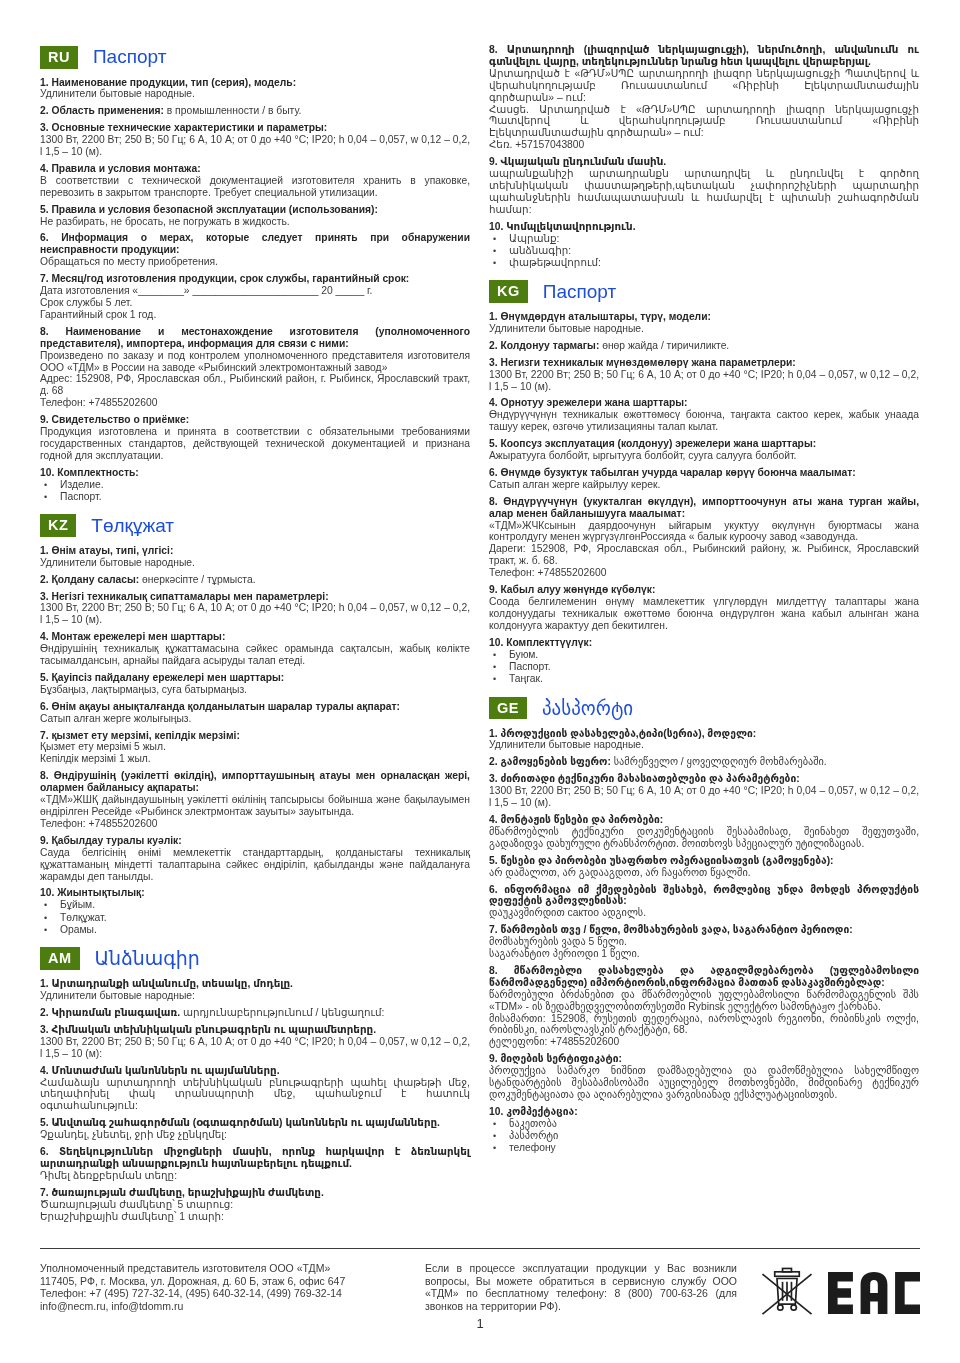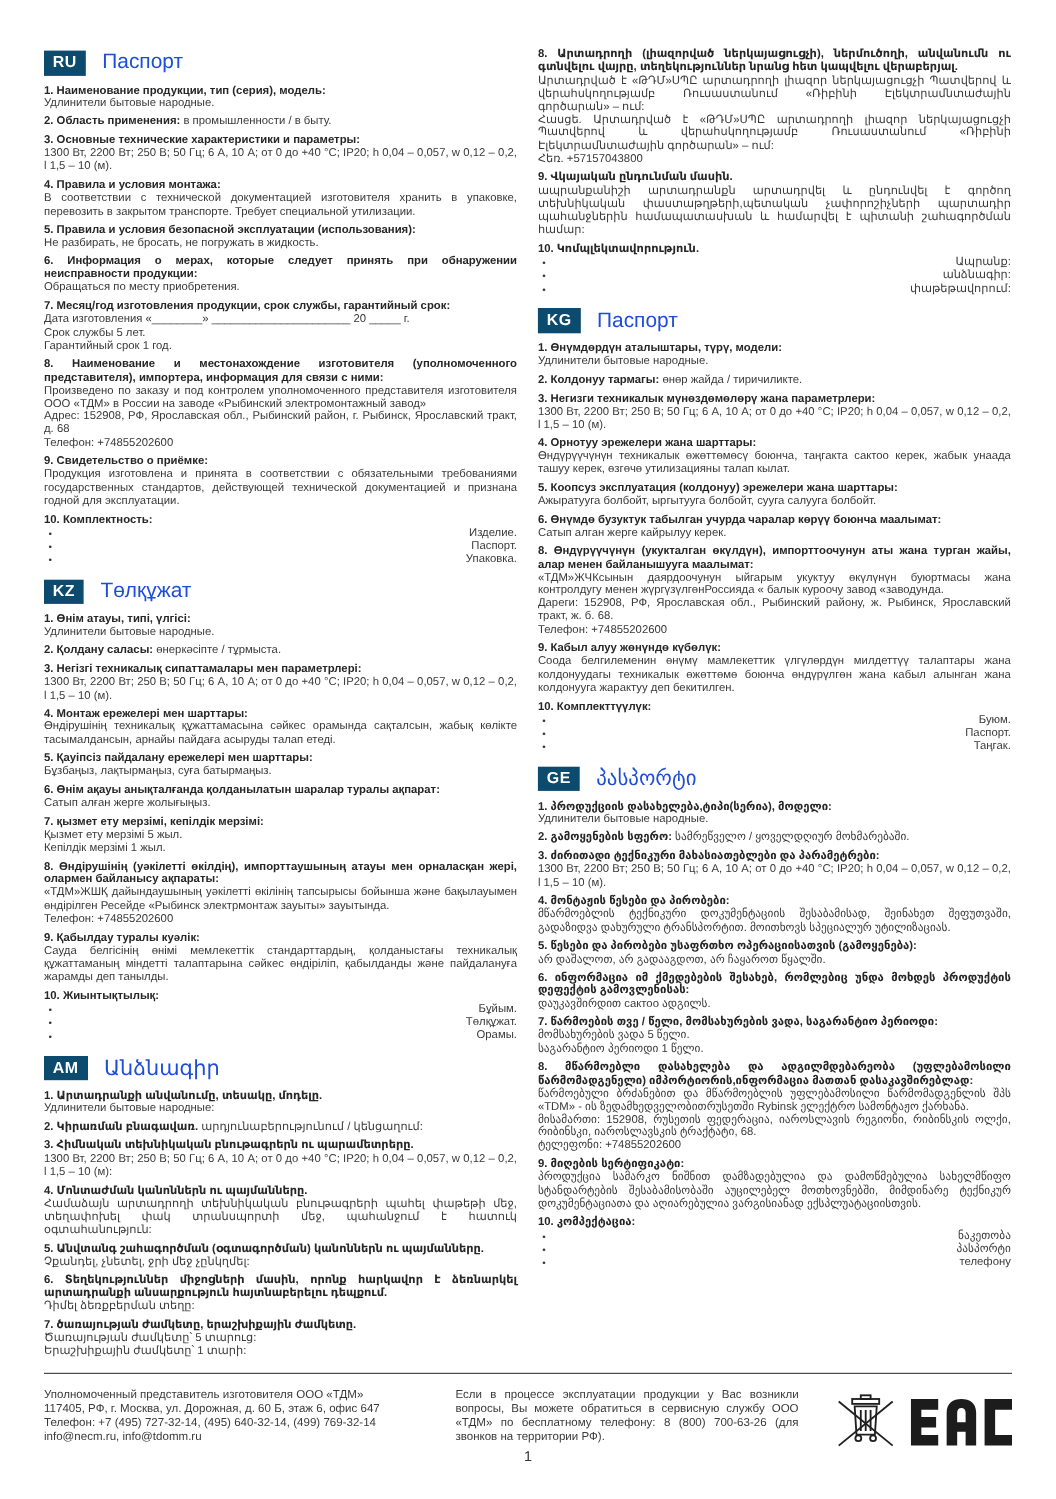--- a/index.html
+++ b/index.html
@@ -7,38 +7,38 @@
     position:relative; width:960px; height:1363px; margin:0 auto;
     background:#ffffff; box-sizing:border-box; padding:44px 40px 0 40px;
     font-family:"Liberation Sans","DejaVu Sans",sans-serif;
     color:#3a3a3a; overflow:hidden;
   }
   .columns { display:flex; gap:19px; }
   .col { width:430px; flex:0 0 430px; }
   .section { margin-bottom:11px; }
   .sec-header { display:flex; align-items:center; gap:15px; margin:2px 0 8px 0; }
   .badge {
-    position:relative; display:inline-block; background:#0c4a6e; color:#fff;
+    position:relative; display:inline-block; background:#4d7c0f; color:#fff;
     font-weight:bold; font-size:14.5px; line-height:1; padding:4px 8px 4px 8px;
     letter-spacing:0.5px;
   }
   .badge::after {
     content:""; position:absolute; top:4px; left:8px; right:-8px; bottom:-3px;
     background:#c7c7c7; z-index:-1;
   }
   .badge span { position:relative; z-index:2; }
   .sec-title { font-size:19px; color:#1d4ed8; }
   .item { margin-bottom:5px; }
   .line { margin:0; font-size:10.3px; line-height:11.9px; text-align:justify; }
   .head { font-weight:bold; color:#262626; }
   ul.bullets { margin:0; padding:0; list-style:none; }
-  ul.bullets li { position:relative; padding-left:20px; font-size:10.3px; line-height:12.3px;text-align:right; }
+  ul.bullets li { position:relative; padding-left:20px; font-size:10.3px; line-height:12.3px; }
   ul.bullets li::before { content:"\2022"; position:absolute; left:4px; font-size:9px; }
   .footer-rule { position:absolute; left:40px; right:40px; top:1248px; border-top:1.4px solid #3a3a3a; }
-  .footer { position:absolute; left:40px; top:1262px; width:880px; display:flex; gap:2px; align-items:flex-start; }
+  .footer { position:absolute; left:40px; top:1262px; width:880px; display:flex; gap:13px; align-items:flex-start; }
   .footer .f-left { width:372px; flex:0 0 372px; font-size:10.5px; line-height:12.6px; }
   .footer .f-right { width:312px; flex:0 0 312px; font-size:10.5px; line-height:12.6px; text-align:justify; }
   .footer-icons { margin-left:auto; display:flex; align-items:center; gap:12px; padding-top:2px; }
   .page-num { position:absolute; left:0; right:0; top:1316px; text-align:center; font-size:13px; color:#333; }
 </style>
 </head>
 <body>
 
 <div class="page">
 
@@ -86,21 +86,20 @@
           </div>
           <div class="item">
             <p class="line"><span class="head">9.  Свидетельство о приёмке:</span></p>
             <p class="line">Продукция изготовлена и принята в соответствии с обязательными требованиями государственных стандартов, действующей технической документацией и признана годной для эксплуатации.</p>
           </div>
           <div class="item">
             <p class="line"><span class="head">10.  Комплектность:</span></p>
             <ul class="bullets">
               <li>Изделие.</li>
               <li>Паспорт.</li>
-              <li>Упаковка.</li>
             </ul>
           </div>
         </section>
         <section class="section">
           <div class="sec-header">
             <span class="badge"><span>KZ</span></span>
             <span class="sec-title">Төлқұжат</span>
           </div>
           <div class="item">
             <p class="line"><span class="head">1.  Өнім атауы, типі, үлгісі:</span></p>

